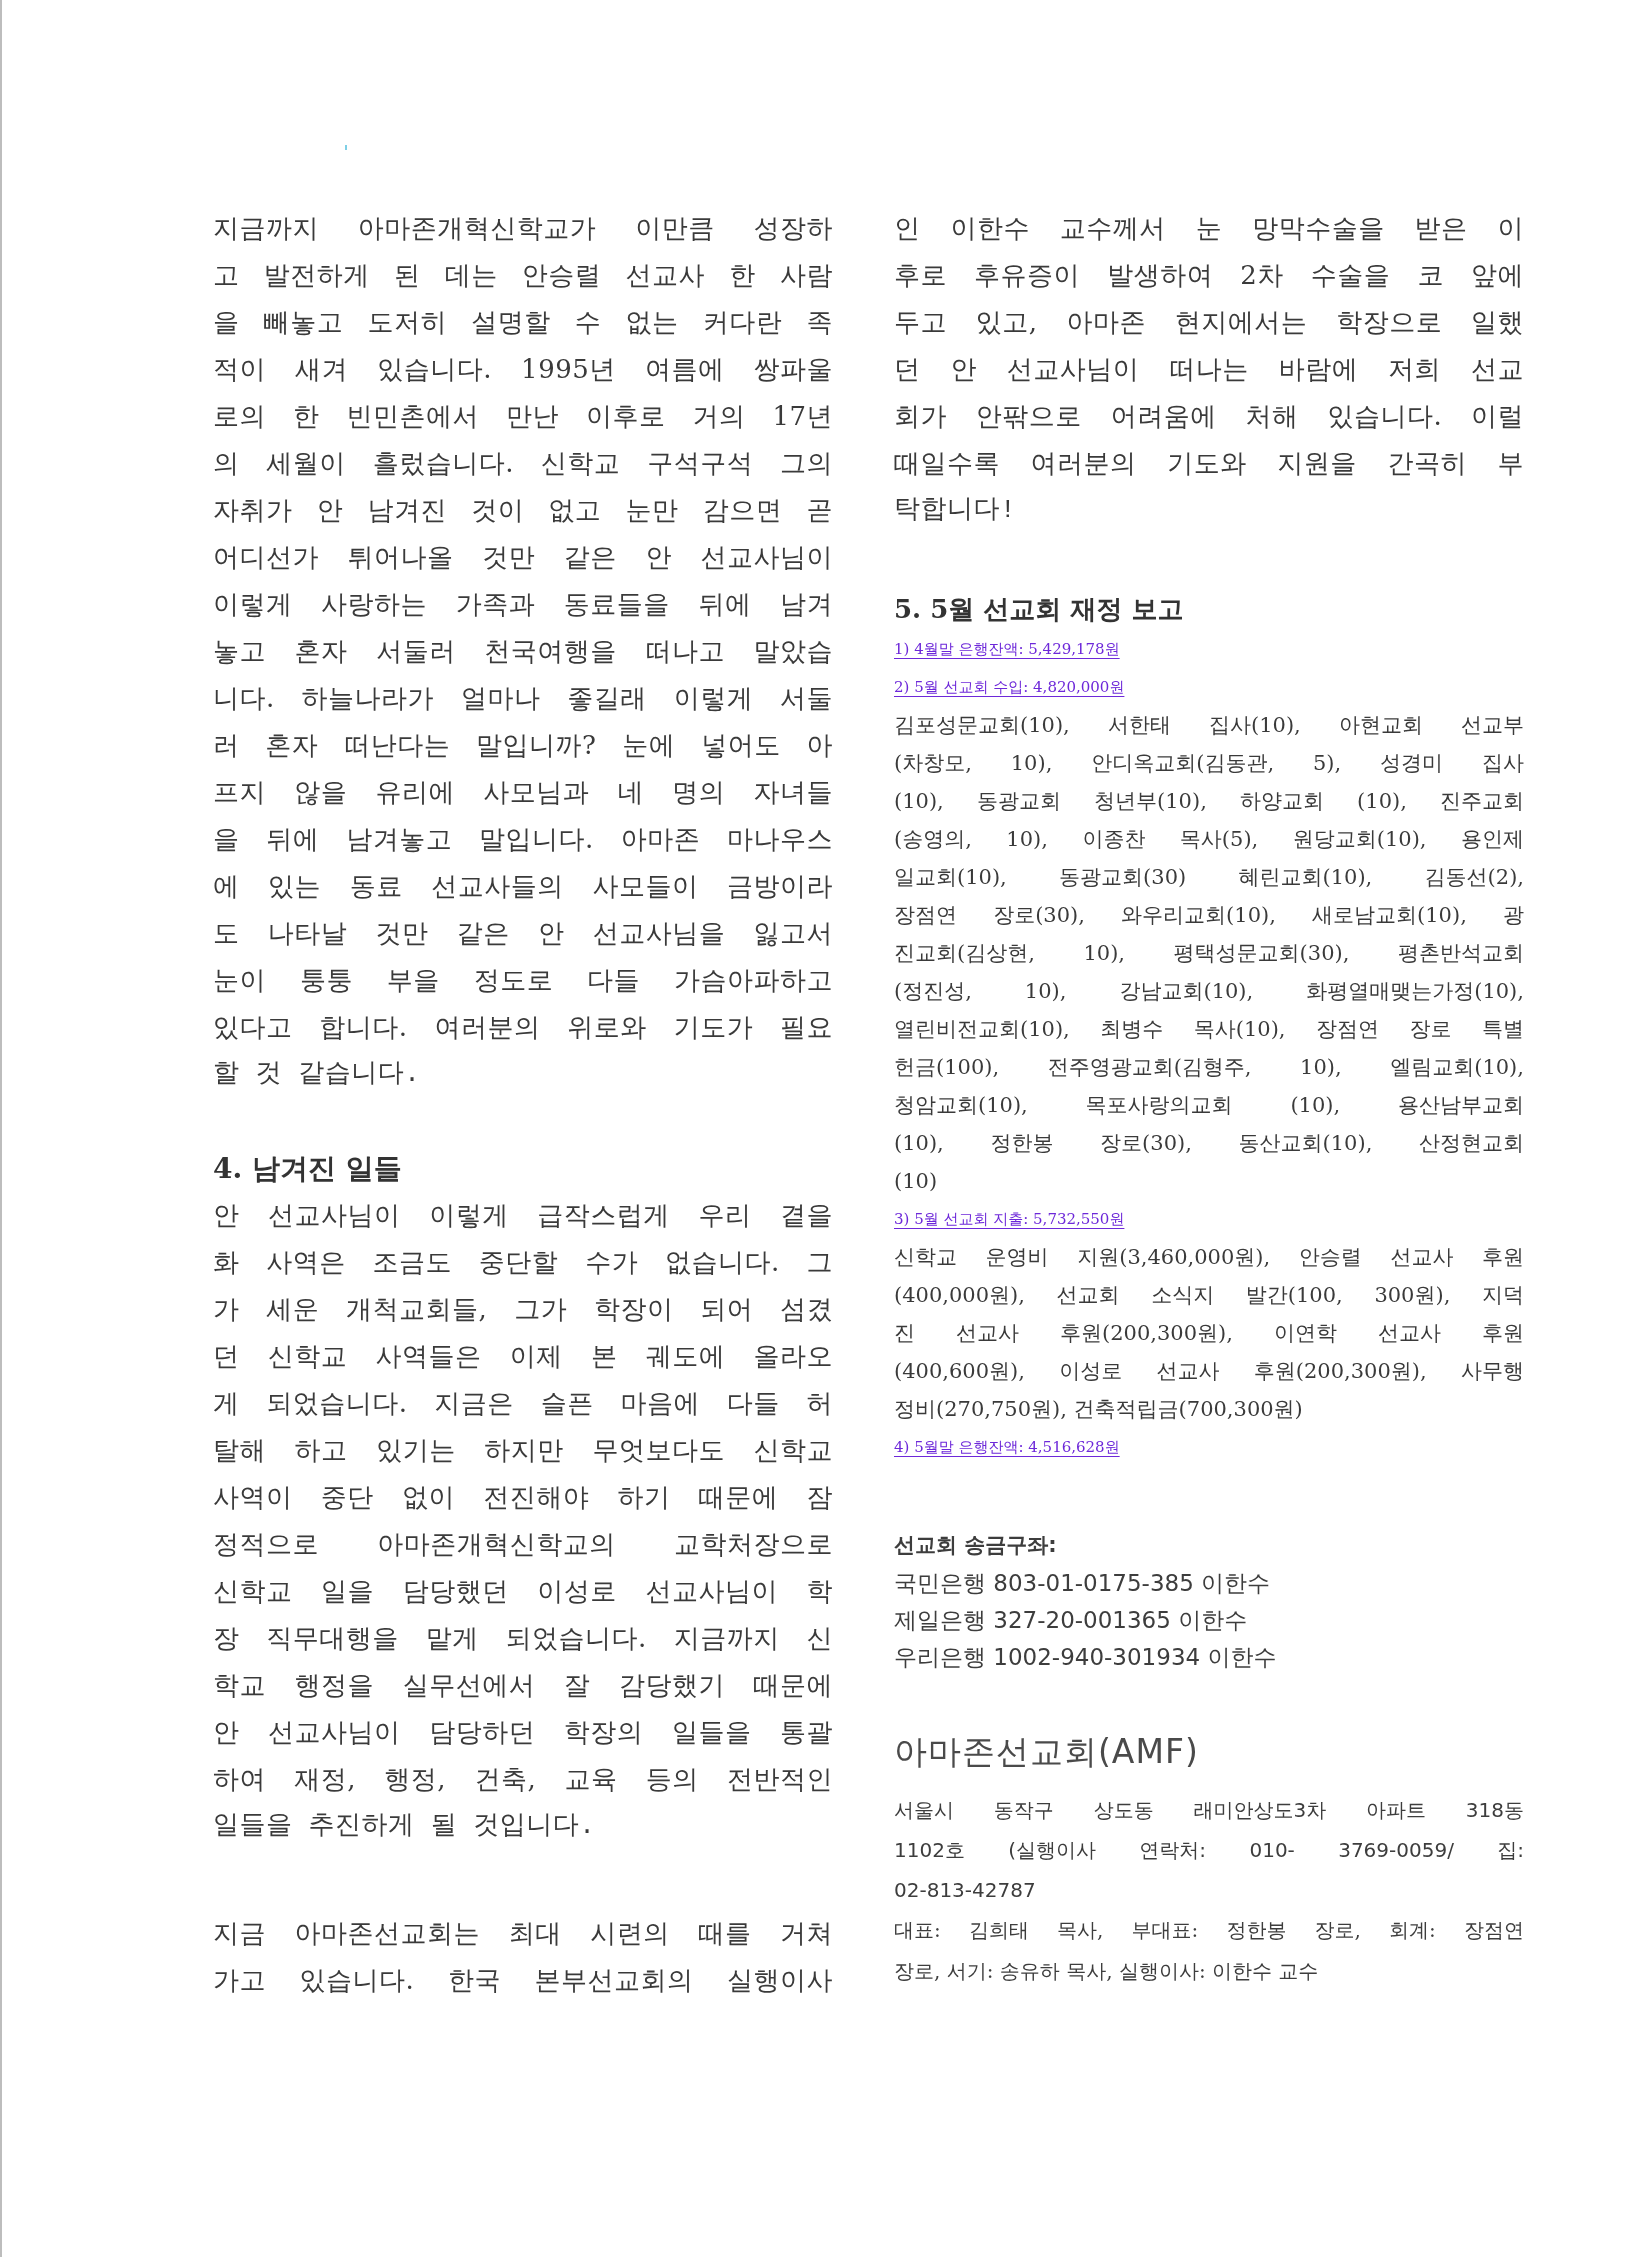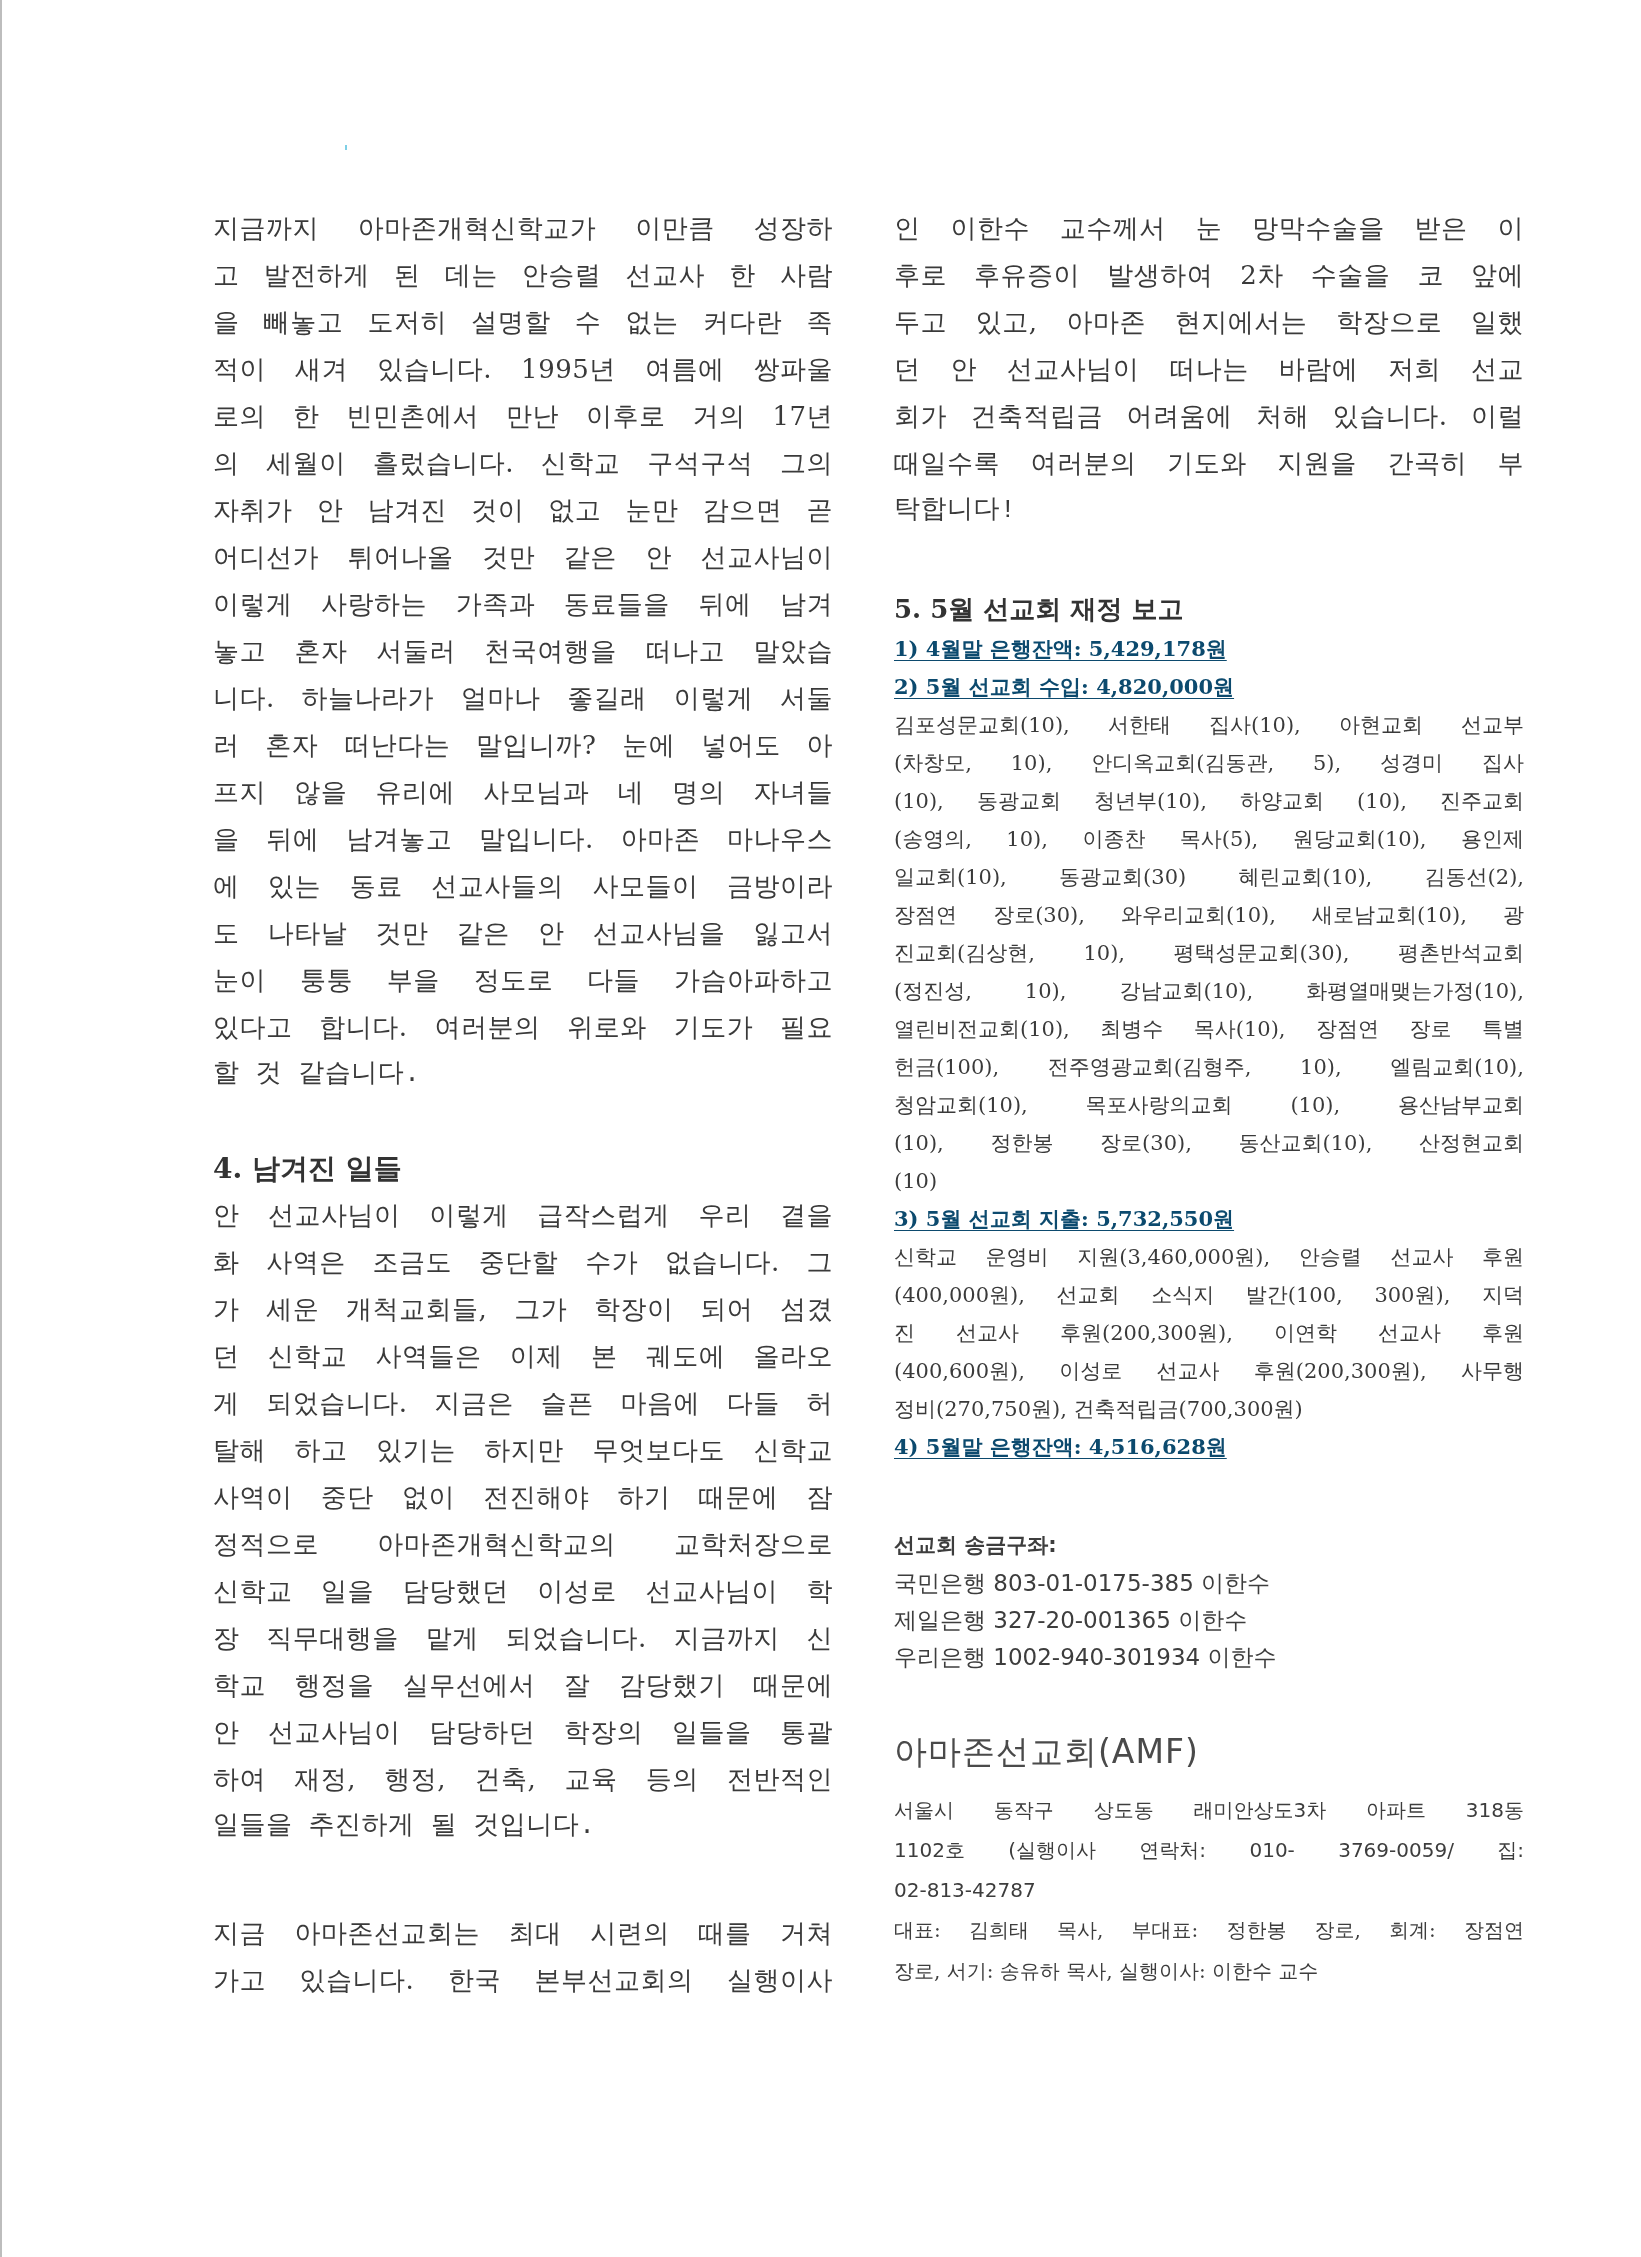--- a/index.html
+++ b/index.html
@@ -8,21 +8,21 @@
   .page-edge { position: absolute; left: 0; top: 0; width: 1.9px; height: 2257px; background: #bdbdbd; }
   .col { position: absolute; }
   .col-left { left: 213px; top: 205px; width: 620px; }
   .col-right { left: 879px; top: 205px; width: 630px; margin-left: 15px; }
   .body-line { display: block; font-size: 26px; height: 47px; line-height: 47px;
                white-space: nowrap; text-align: justify; text-align-last: justify; letter-spacing: 0.5px; }
   .body-line.last { text-align-last: left; font-family: Liberation Mono, monospace; }
   .gap { display: block; }
   .section-heading { display: block; font-size: 28px; height: 46px; line-height: 46px; font-weight: bold; color: #333; white-space: nowrap; }
   .fin-heading { font-size: 26px; }
-  .fin-item { display: block; font-size: 21px; height: 38px; line-height: 38px; white-space: nowrap; color: #0c4a6e; font-weight: bold; }
+  .fin-item { display: block; font-size: 15px; height: 38px; line-height: 38px; white-space: nowrap; color: #6d28d9; }
   .fin-item.underline span { text-decoration: underline; text-underline-offset: 3.9px; text-decoration-thickness: 1.4px; }
   .fin-line { display: block; font-size: 21px; height: 38px; line-height: 38px; white-space: nowrap;
               text-align: justify; text-align-last: justify; }
   .fin-line.last { text-align-last: left; }
   .hand { font-family: "DejaVu Sans", "Liberation Sans", sans-serif; color: #3d3d3d; }
   .acct-title { display: block; font-size: 21px; height: 39px; line-height: 39px; font-weight: bold; }
   .acct-line { display: block; font-size: 23px; height: 37px; line-height: 37px; white-space: nowrap; }
   .org-title { display: block; font-size: 33px; height: 64px; line-height: 64px; color: #4a4a4a; letter-spacing: 1px; }
   .addr-line { display: block; font-size: 20px; height: 40px; line-height: 40px; white-space: nowrap;
                text-align: justify; text-align-last: justify; }
@@ -86,21 +86,21 @@
     <span class="body-line">가고 있습니다. 한국 본부선교회의 실행이사</span>
   </div>
 </div>
 
 <div class="col col-right">
   <div>
     <span class="body-line">인 이한수 교수께서 눈 망막수술을 받은 이</span>
     <span class="body-line">후로 후유증이 발생하여 2차 수술을 코 앞에</span>
     <span class="body-line">두고 있고, 아마존 현지에서는 학장으로 일했</span>
     <span class="body-line">던 안 선교사님이 떠나는 바람에 저희 선교</span>
-    <span class="body-line">회가 건축적립금 어려움에 처해 있습니다. 이럴</span>
+    <span class="body-line">회가 안팎으로 어려움에 처해 있습니다. 이럴</span>
     <span class="body-line">때일수록 여러분의 기도와 지원을 간곡히 부</span>
     <span class="body-line last">탁합니다!</span>
   </div>
 
   <span class="gap" style="height:54px"></span>
 
   <div>
     <span class="section-heading fin-heading" style="height:42px;line-height:42px">5. 5월 선교회 재정 보고</span>
     <span class="fin-item underline"><span>1) 4월말 은행잔액: 5,429,178원</span></span>
     <span class="fin-item underline"><span>2) 5월 선교회 수입: 4,820,000원</span></span>

